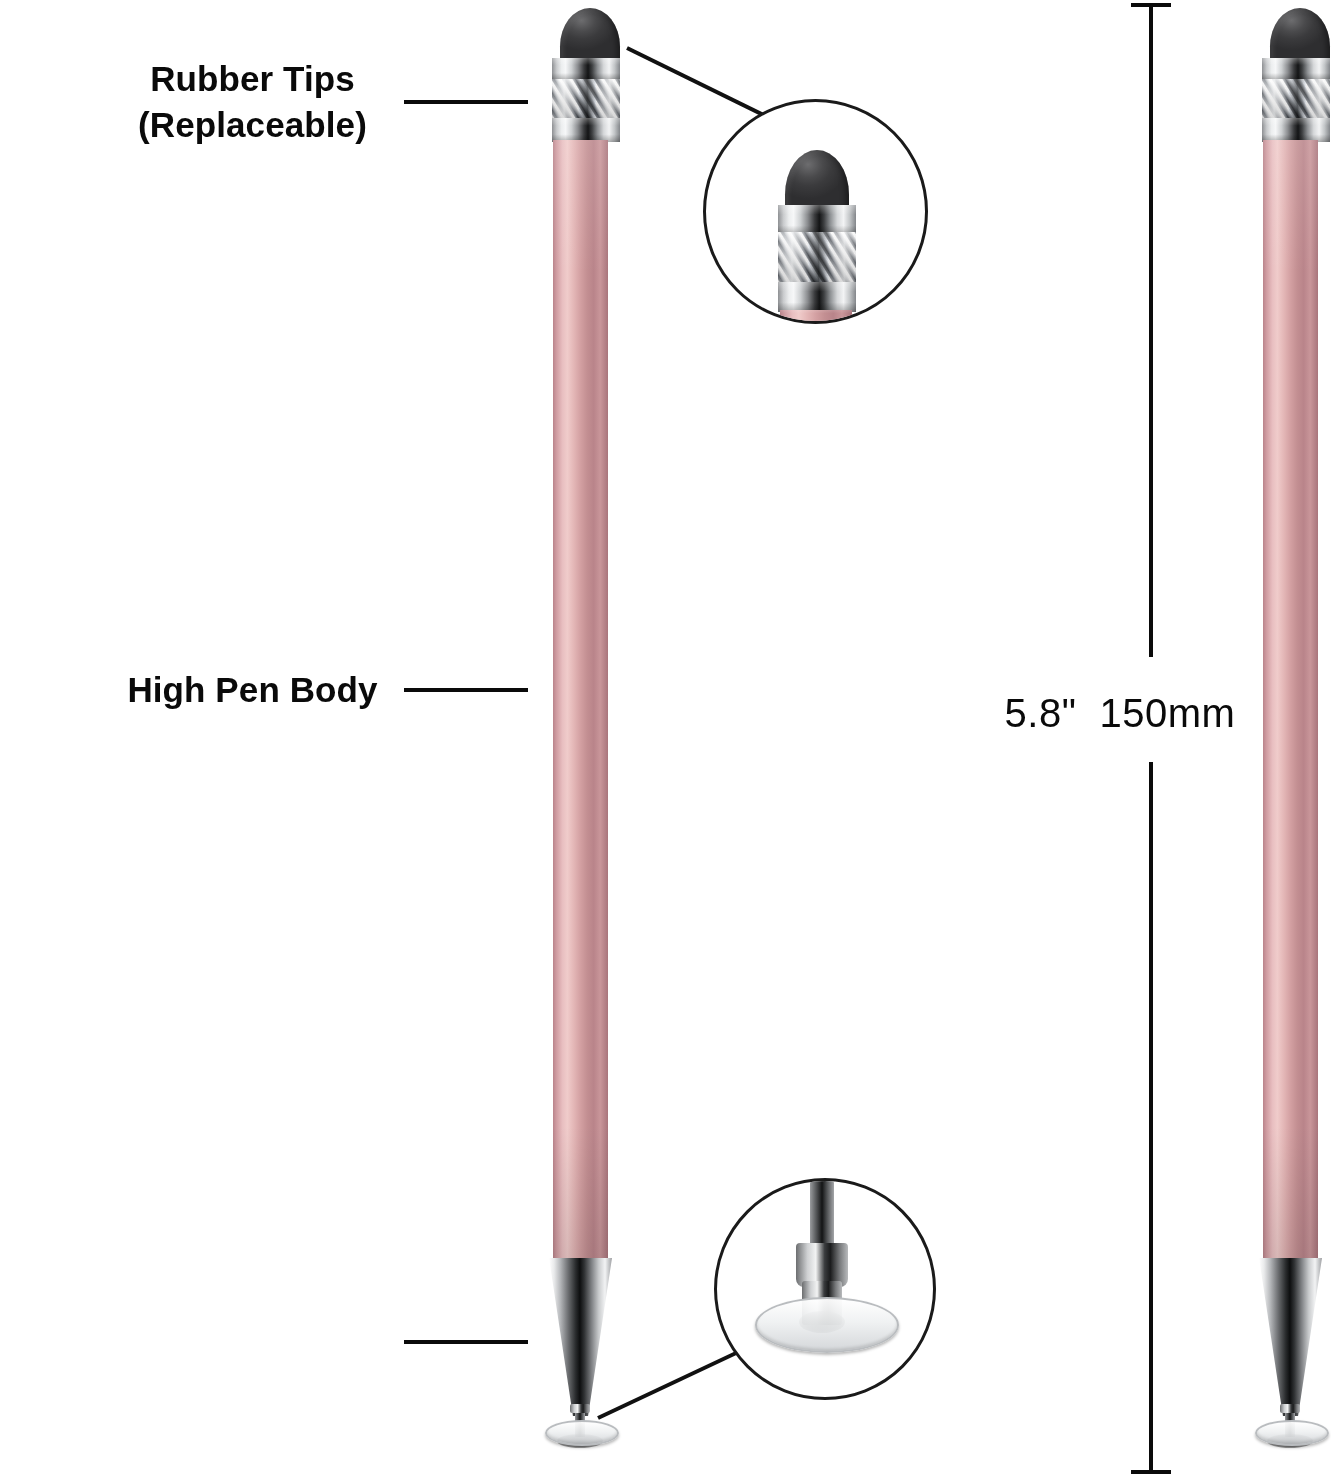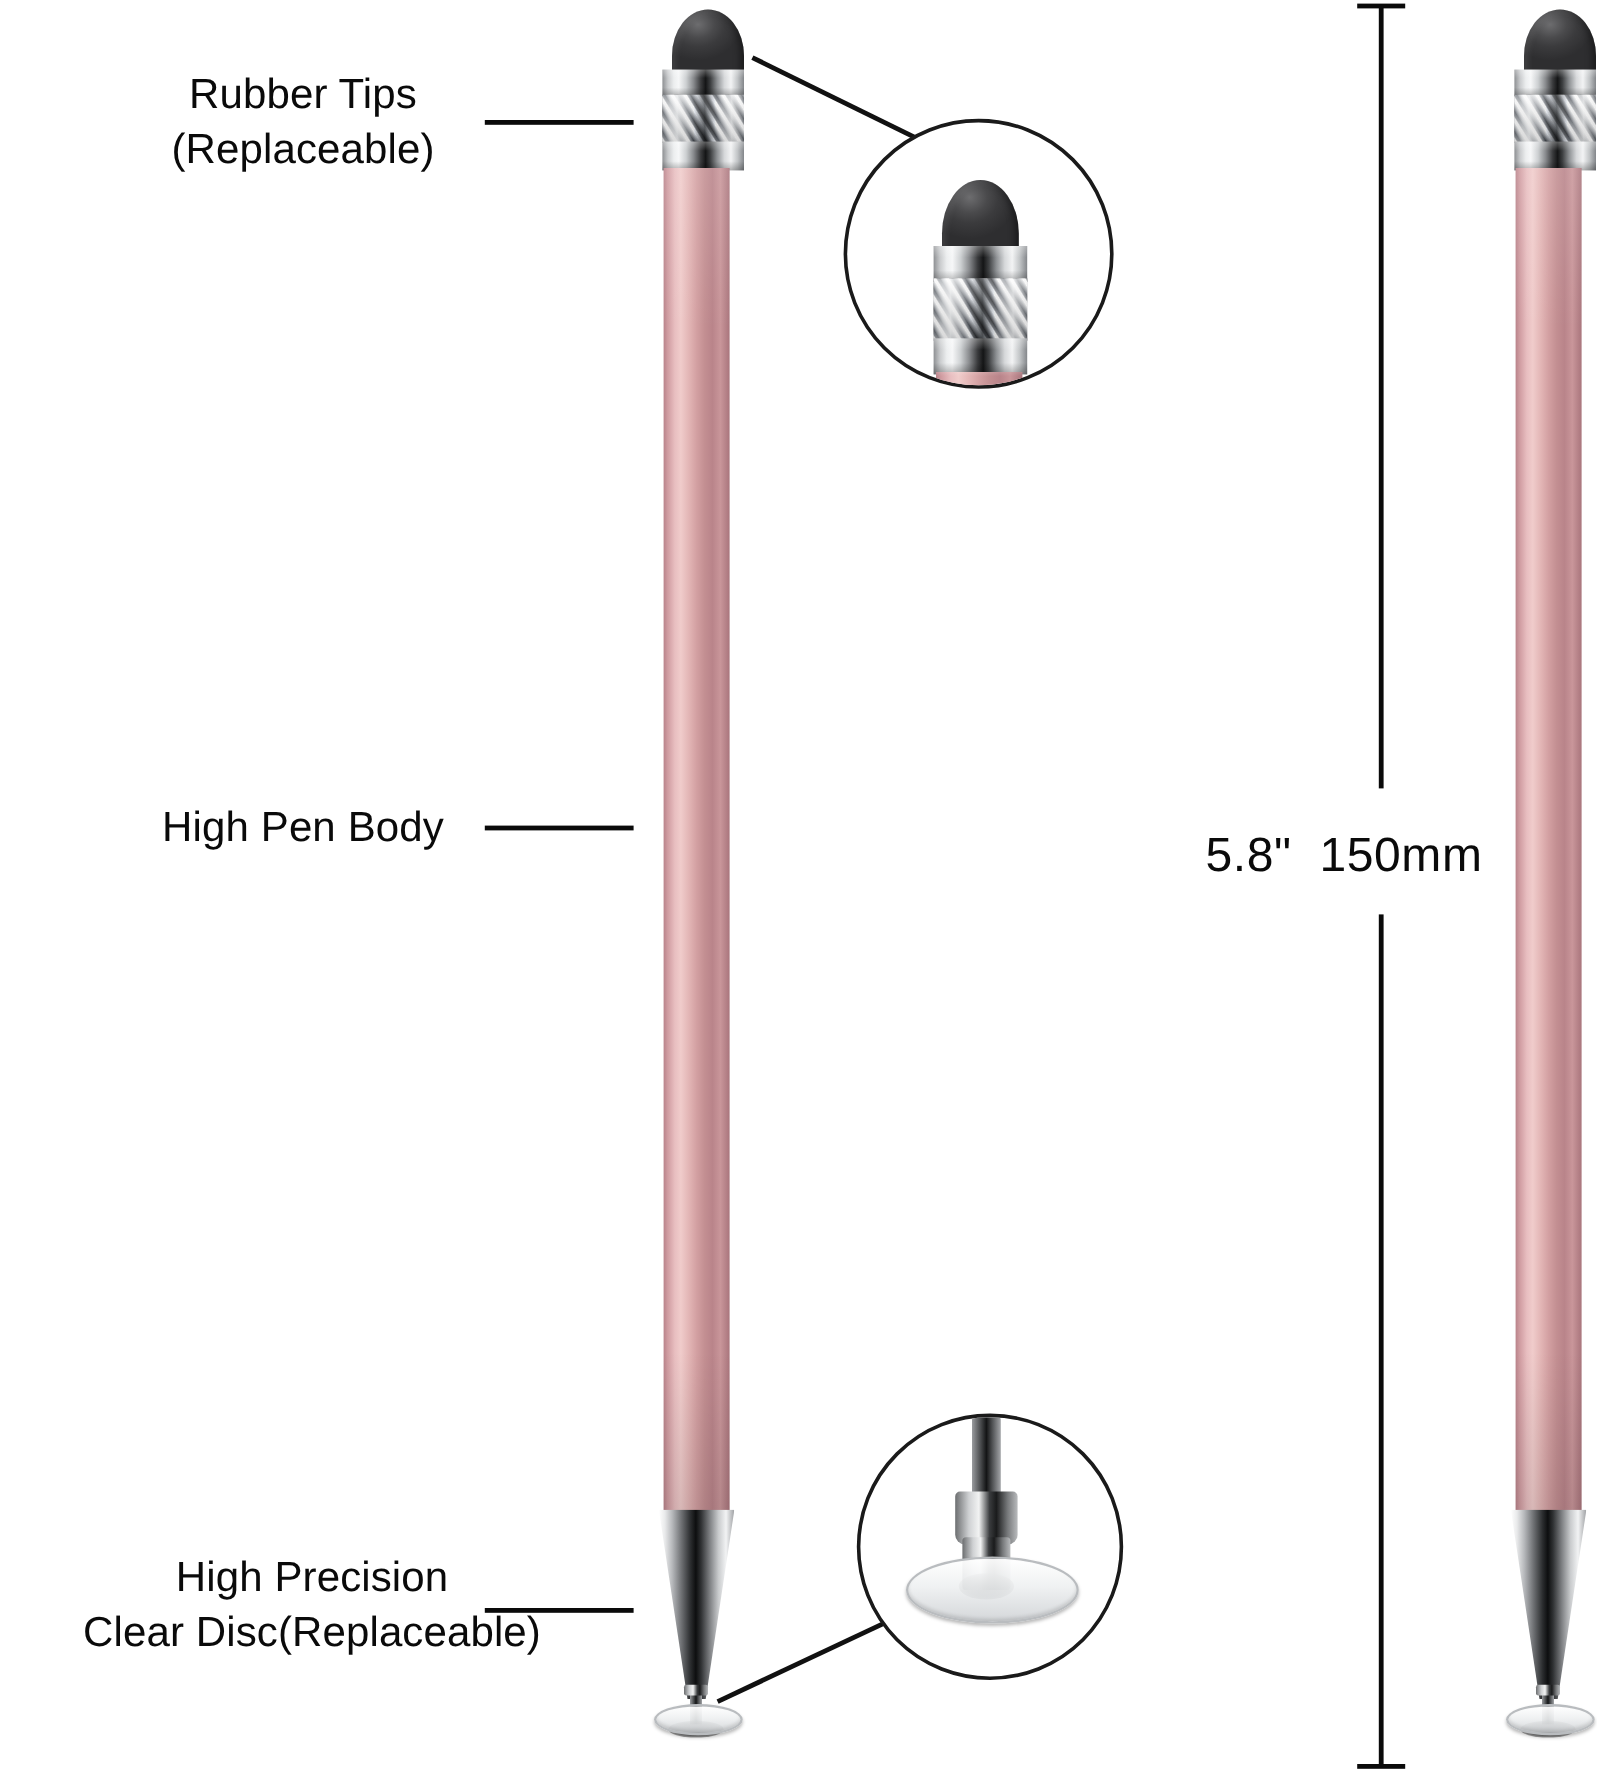--- a/index.html
+++ b/index.html
@@ -14,21 +14,21 @@
     height:1479px;
     background:#ffffff;
     overflow:hidden;
   }
 
   
   .label{
     position:absolute;
     color:#0a0a0a;
     font-size:35px;
-    font-weight:400;
+    font-weight:700;
     line-height:1.26;
     letter-spacing:0.1px;
     white-space:pre;
     text-align:center;
   }
   .label.two-line{line-height:1.3;}
 
   #label-rubber{left:0;top:56px;width:505px;}
   #label-body{left:0;top:668px;width:505px;}
   #label-disc{left:0;top:1292px;width:520px;}
@@ -188,22 +188,20 @@
 </head>
 <body>
 
 <div id="stage">
 
   <div class="label two-line" id="label-rubber">Rubber Tips
 (Replaceable)</div>
 
   <div class="label" id="label-body">High Pen Body</div>
 
-  <div class="label two-line" id="label-disc">High Precision
-Clear Disc(Replaceable)</div>
 
   <div class="leader" id="leader-rubber"></div>
   <div class="leader" id="leader-body"></div>
   <div class="leader" id="leader-disc"></div>
 
   <svg id="callouts" viewBox="0 0 1331 1479">
     <line x1="627" y1="48" x2="790" y2="128" stroke="#111" stroke-width="4"></line>
     <line x1="598" y1="1418" x2="768" y2="1338" stroke="#111" stroke-width="4"></line>
   </svg>
 

